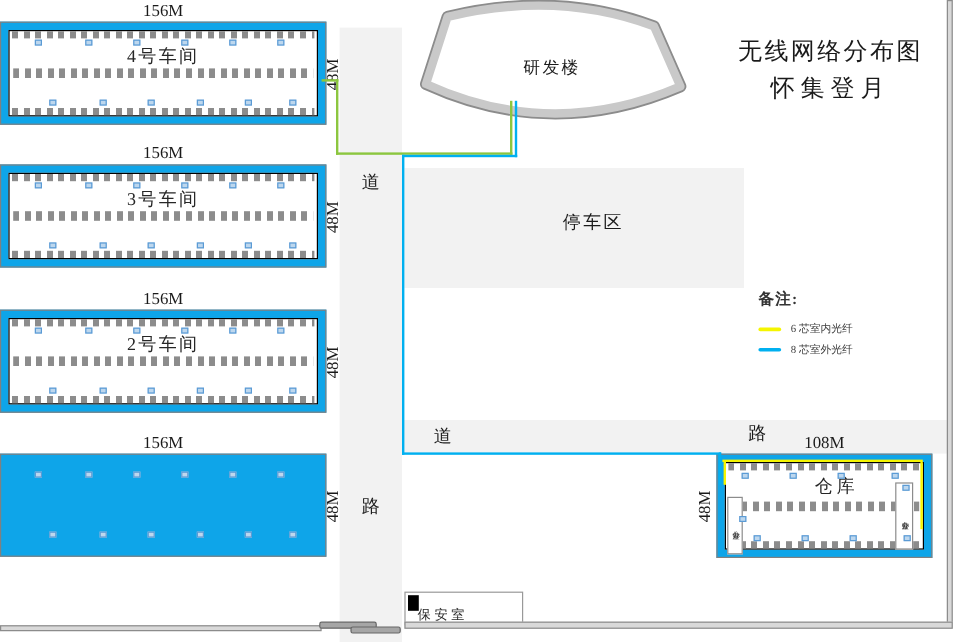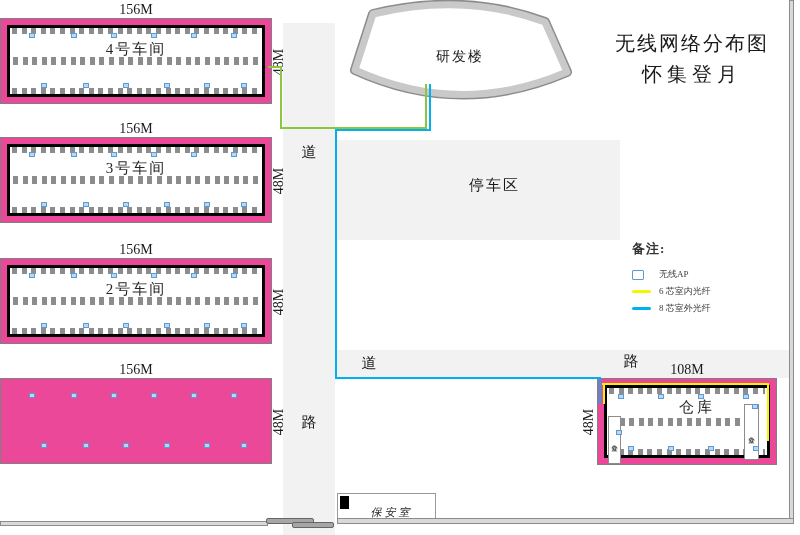--- a/index.html
+++ b/index.html
@@ -9,22 +9,22 @@
   .road{position:absolute;background:#F2F2F2;z-index:0;}
   #road-v{left:283px;top:23px;width:52px;height:512px;}
   #road-h{left:335px;top:350px;width:457px;height:28px;}
   #parking{position:absolute;left:337px;top:140px;width:283px;height:100px;background:#F2F2F2;z-index:0;}
   .road-char{position:absolute;font-size:15px;width:26px;text-align:center;z-index:1;}
   #rv-dao{left:296px;top:143px;} #rv-lu{left:296px;top:413px;}
   #rh-dao{left:356px;top:354px;} #rh-lu{left:618px;top:352px;}
   #parking-label{position:absolute;left:400px;top:176px;width:120px;text-align:right;
                  font-size:15px;letter-spacing:2px;z-index:1;}
   
-  .bldg{position:absolute;background:#ec4899;border:1px solid #808080;box-sizing:border-box;z-index:2;}
-  .bldg-inner{position:absolute;left:6px;top:6px;right:6px;bottom:6px;background:#fff;border:3px solid #000000;}
+  .bldg{position:absolute;background:#0ea5e9;border:1px solid #808080;box-sizing:border-box;z-index:2;}
+  .bldg-inner{position:absolute;left:6px;top:6px;right:6px;bottom:6px;background:#fff;border:1px solid #000000;}
   .crenel{position:absolute;left:2px;right:2px;height:6px;
           background:repeating-linear-gradient(90deg,#8C8C8C 0 5px,rgba(0,0,0,0) 5px 9.6px);}
   .crenel-top{top:0;} .crenel-bottom{bottom:0;}
   .pillar-row{position:absolute;left:3px;right:3px;top:50%;margin-top:-4px;height:8px;
           background:repeating-linear-gradient(90deg,#8C8C8C 0 5px,rgba(0,0,0,0) 5px 9.6px);}
   .workshop{left:0;width:272px;height:86px;}
   .bldg-label{position:absolute;left:0;right:0;top:12px;text-align:center;font-size:15px;
               letter-spacing:2px;color:#262626;}
   .dim-top{position:absolute;left:0;right:0;top:-17px;text-align:center;font-size:14px;}
   .dim-side{position:absolute;width:36px;height:14px;text-align:center;font-size:14px;
@@ -60,22 +60,22 @@
   #wall-right{left:789px;top:0;width:5px;height:523px;}
   #fence-right{left:337px;top:518px;width:457px;height:6px;}
   #fence-left{left:0;top:521px;width:268px;height:5px;}
   .gate-bar{position:absolute;background:#A6A6A6;border:1px solid #666;border-radius:2px;z-index:4;}
   #gate1{left:266px;top:518px;width:46px;height:4px;}
   #gate2{left:292px;top:522px;width:40px;height:4px;}
   
   #security{position:absolute;left:337px;top:493px;width:99px;height:28px;background:#fff;
             border:1px solid #999;z-index:3;box-sizing:border-box;}
   #security-sq{position:absolute;left:2px;top:2px;width:9px;height:13px;background:#000;}
-  #security-label{position:absolute;left:10px;right:0;top:11px;text-align:center;font-size:11px;
-                  letter-spacing:3px;color:#262626;font-style:italic;}
+  #security-label{position:absolute;left:10px;right:0;top:11px;font-size:11px;
+                  letter-spacing:3px;color:#262626;}
   
   #title{position:absolute;left:592px;top:28px;width:200px;text-align:center;font-size:20px;
          line-height:1.55;z-index:1;}
   #title-line1{letter-spacing:5px;}
   #title-line2{letter-spacing:2px;}
   
   #legend{position:absolute;left:632px;top:240px;width:150px;z-index:3;}
   #legend-heading{font-size:13px;font-weight:bold;color:#333;margin-bottom:8px;letter-spacing:1px;}
   .legend-row{display:flex;align-items:center;height:17px;font-size:9px;color:#404040;}
   .legend-icon-wrap{width:27px;display:flex;align-items:center;}
@@ -228,26 +228,20 @@
 
   <div id="title">
     <div id="title-line2">无线网络分布图</div>
     <div id="title-line1">怀集登月</div>
   </div>
 
   <div id="legend">
     <div id="legend-heading">备注:</div>
     <div class="legend-row">
       <span class="legend-icon-wrap">
-          <span class="legend-ap"></span>
-        </span>
-      <span>无线AP</span>
-    </div>
-    <div class="legend-row">
-      <span class="legend-icon-wrap">
           <span class="legend-swatch" style="background: rgb(245, 245, 0);"></span>
         </span>
       <span>6 芯室内光纤</span>
     </div>
     <div class="legend-row">
       <span class="legend-icon-wrap">
           <span class="legend-swatch" style="background: rgb(0, 176, 240);"></span>
         </span>
       <span>8 芯室外光纤</span>
     </div>

